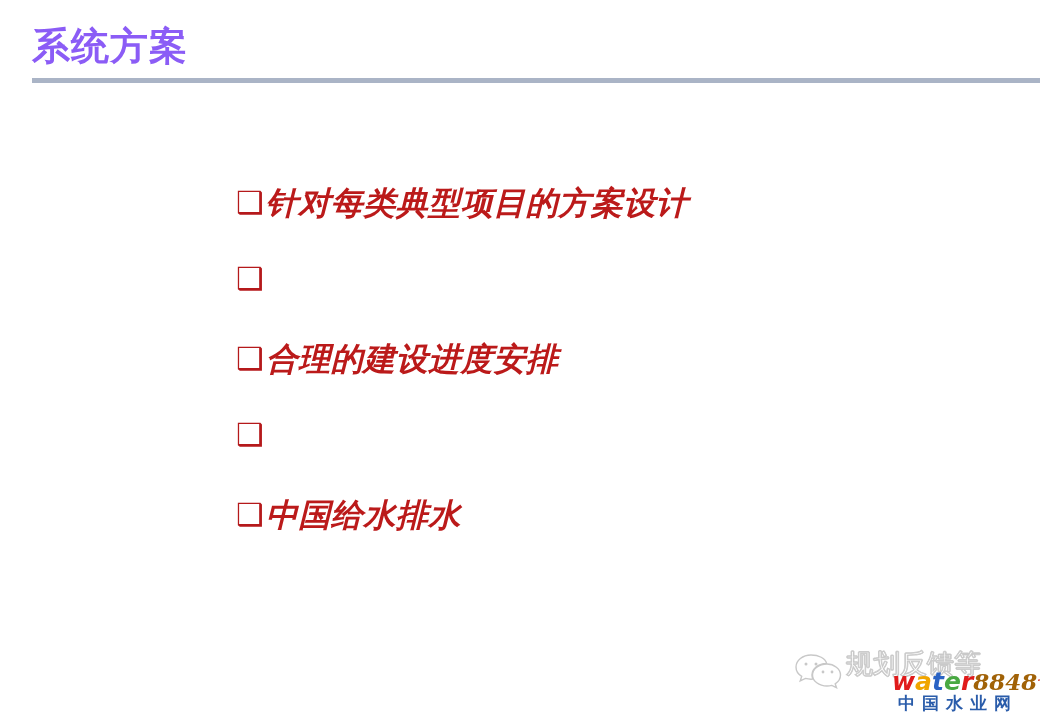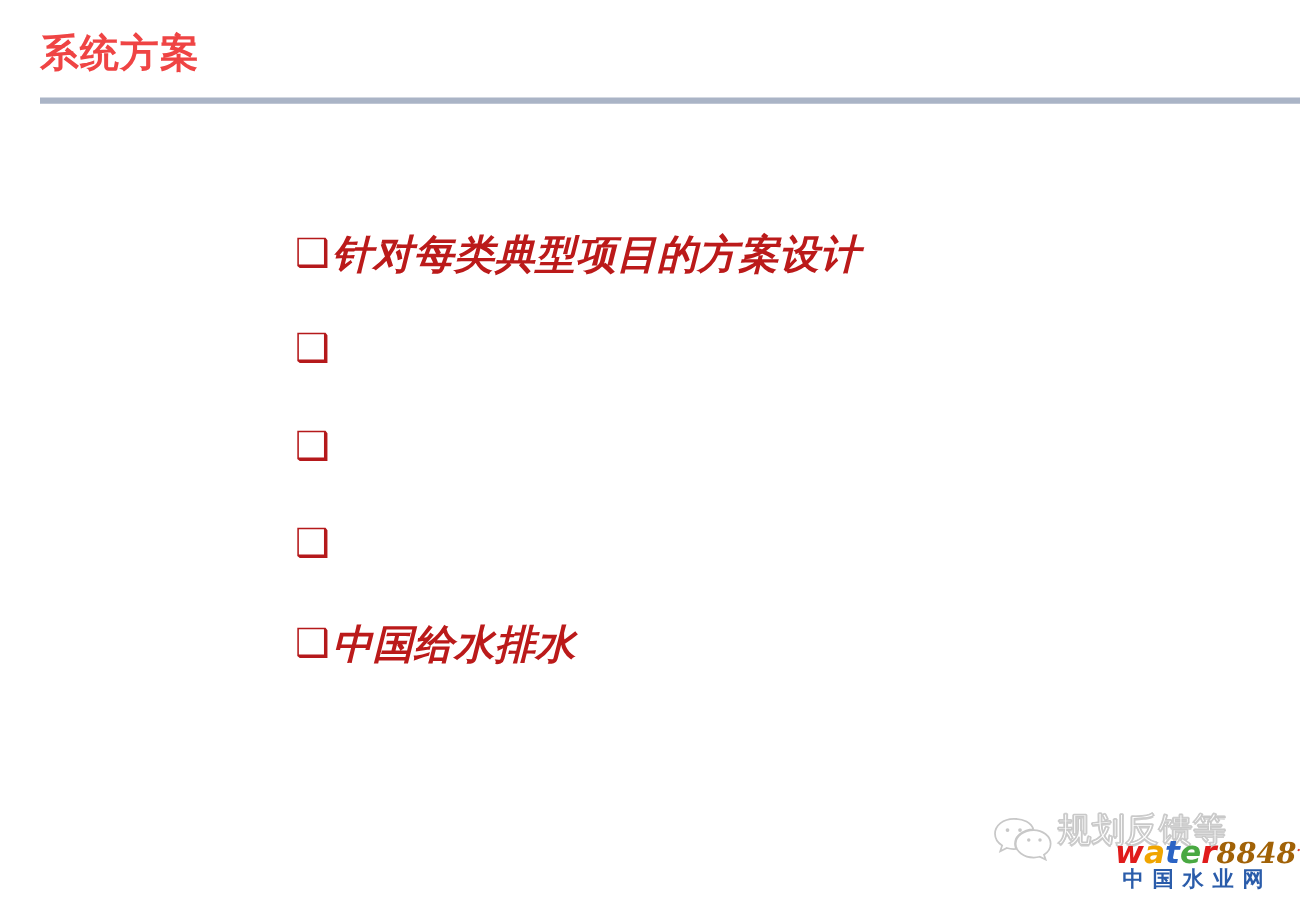--- a/index.html
+++ b/index.html
@@ -17,23 +17,23 @@
     height: 720px;
     background: #ffffff;
     overflow: hidden;
   }
 
   
   .slide-title {
     position: absolute;
     left: 32px;
     top: 25px;
-    font-size: 31px;
-    font-weight: bold;
-    color: #ef4444;
+    font-size: 38px;
+    font-weight: bold;
+    color: #8b5cf6;
     letter-spacing: 1px;
     line-height: 1.15;
     white-space: nowrap;
     text-shadow: 0 1px 0 rgba(255,255,255,0.7);
   }
   .title-rule {
     position: absolute;
     left: 32px;
     top: 78px;
     width: 1008px;
@@ -168,20 +168,21 @@
       <span class="bullet-marker">❑</span>
       <span class="bullet-text">针对每类典型项目的方案设计</span>
     </div>
 
     <div class="bullet-row">
       <span class="bullet-marker">❑</span>
     </div>
 
     <div class="bullet-row">
       <span class="bullet-marker">❑</span>
+      <span class="bullet-text">合理的建设进度安排</span>
     </div>
 
     <div class="bullet-row">
       <span class="bullet-marker">❑</span>
     </div>
 
     <div class="bullet-row">
       <span class="bullet-marker">❑</span>
       <span class="bullet-text">中国给水排水</span>
     </div>

